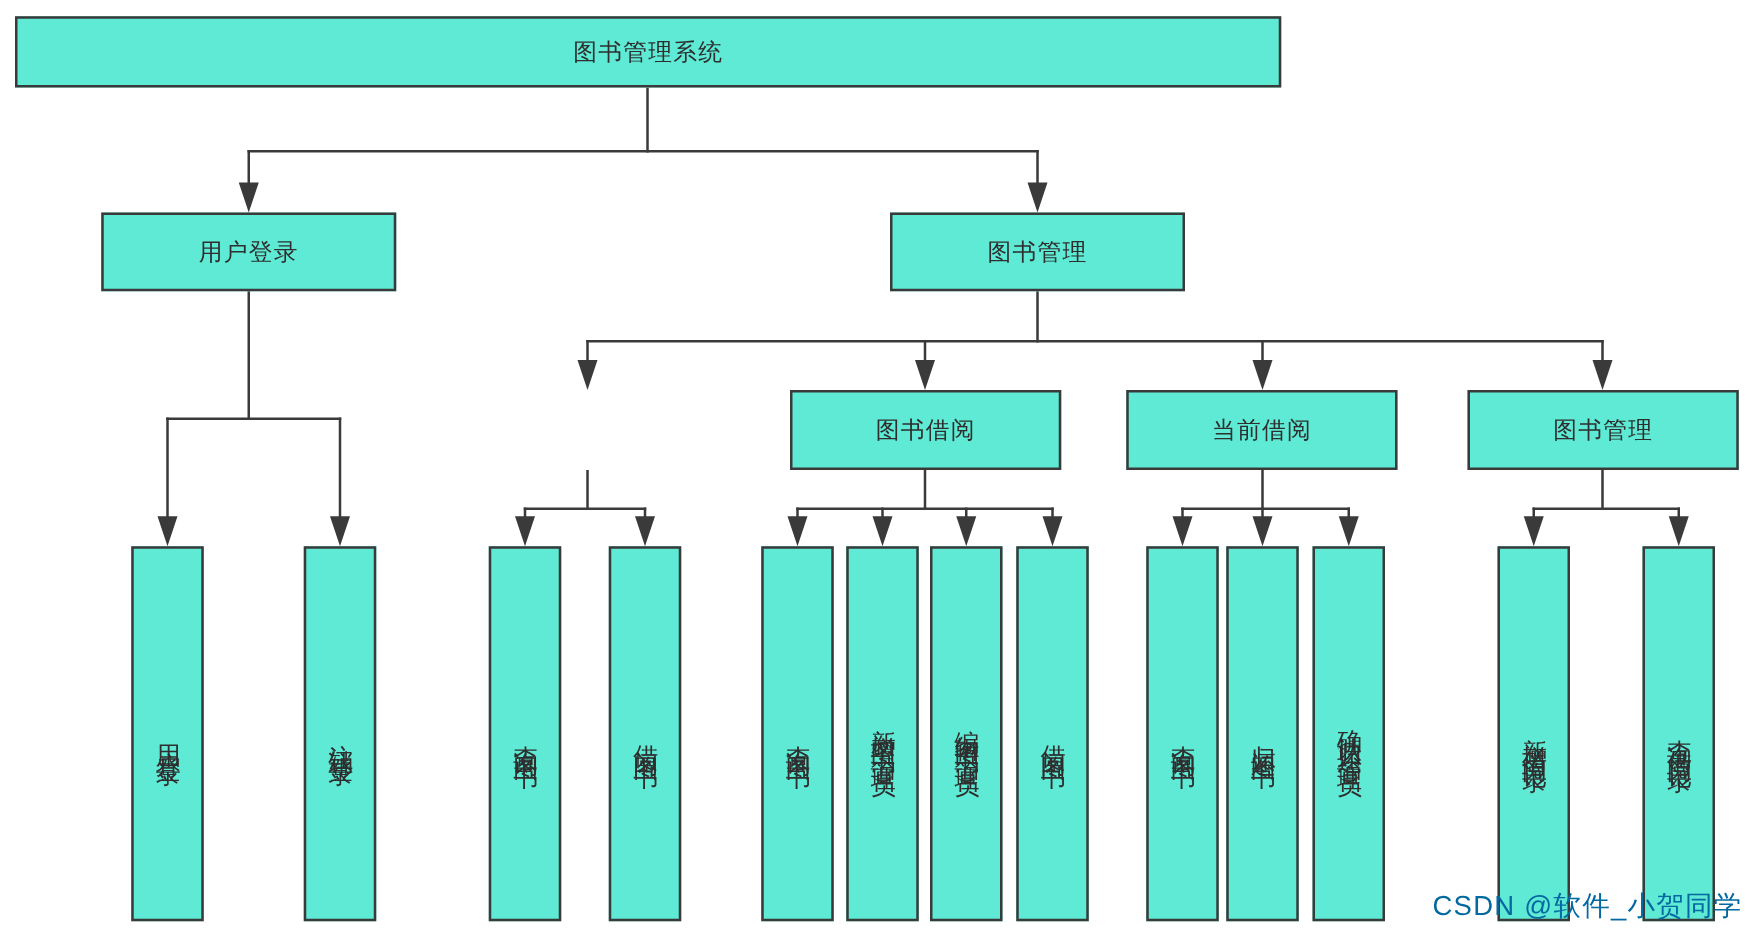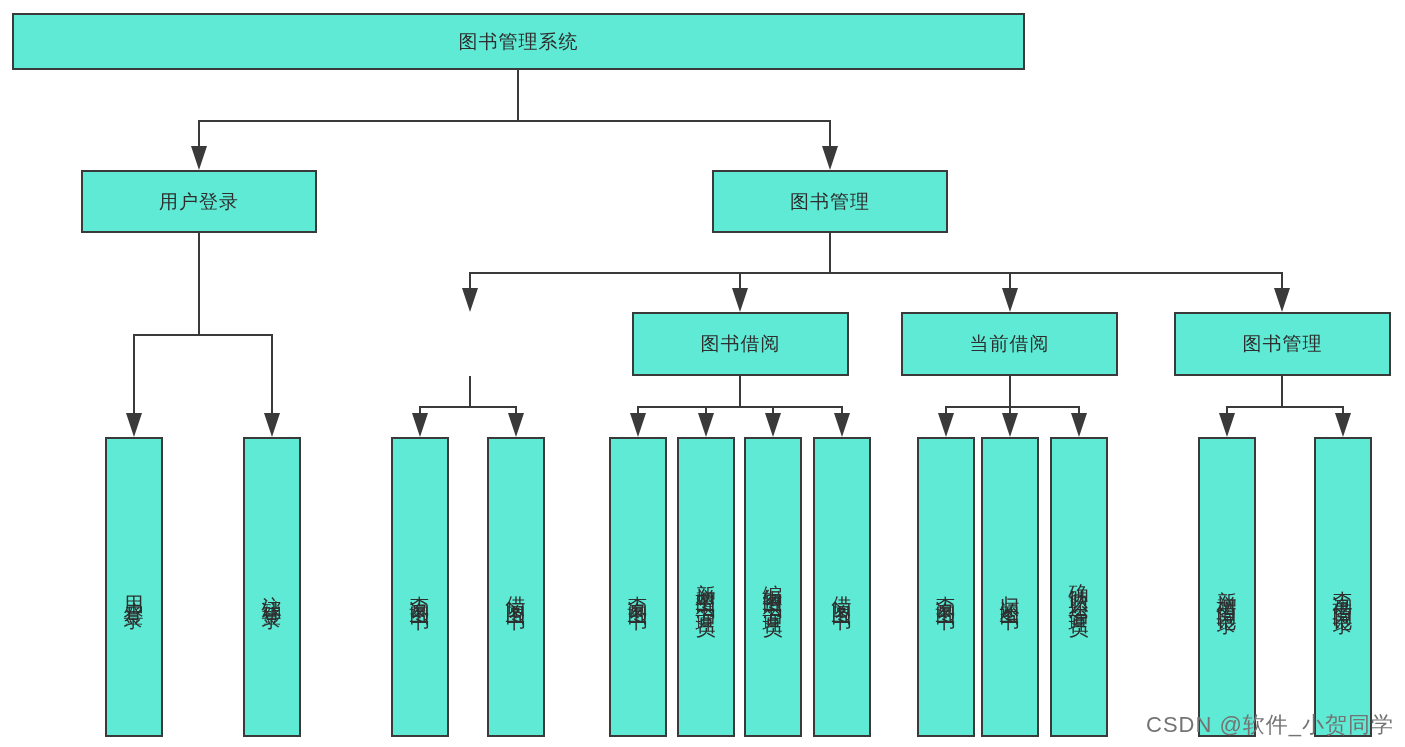--- a/index.html
+++ b/index.html
@@ -20,21 +20,21 @@
   }
   .lv { position:absolute; width:2px; background:#3a3a3a; z-index:1; }
   .lh { position:absolute; height:2px; background:#3a3a3a; z-index:1; }
   .arrow {
     position:absolute; width:0; height:0; z-index:1;
     border-left:8px solid transparent; border-right:8px solid transparent;
     border-top:24px solid #3a3a3a;
   }
   .watermark {
     position:absolute; left:1146px; top:710px; z-index:6;
-    font-size:22px; color:#737373; letter-spacing:1px; white-space:nowrap;text-align:center;
+    font-size:22px; color:#0369a1; letter-spacing:1px; white-space:nowrap;text-align:center;
   }
 </style>
 </head>
 <body>
 
 <div class="canvas">
 
   <div class="lv" style="left:517px; top:70px; height:52px;"></div>
   <div class="lh" style="left:198px; top:120px; width:633px;"></div>
   <div class="lv" style="left:198px; top:120px; height:30px;"></div>

